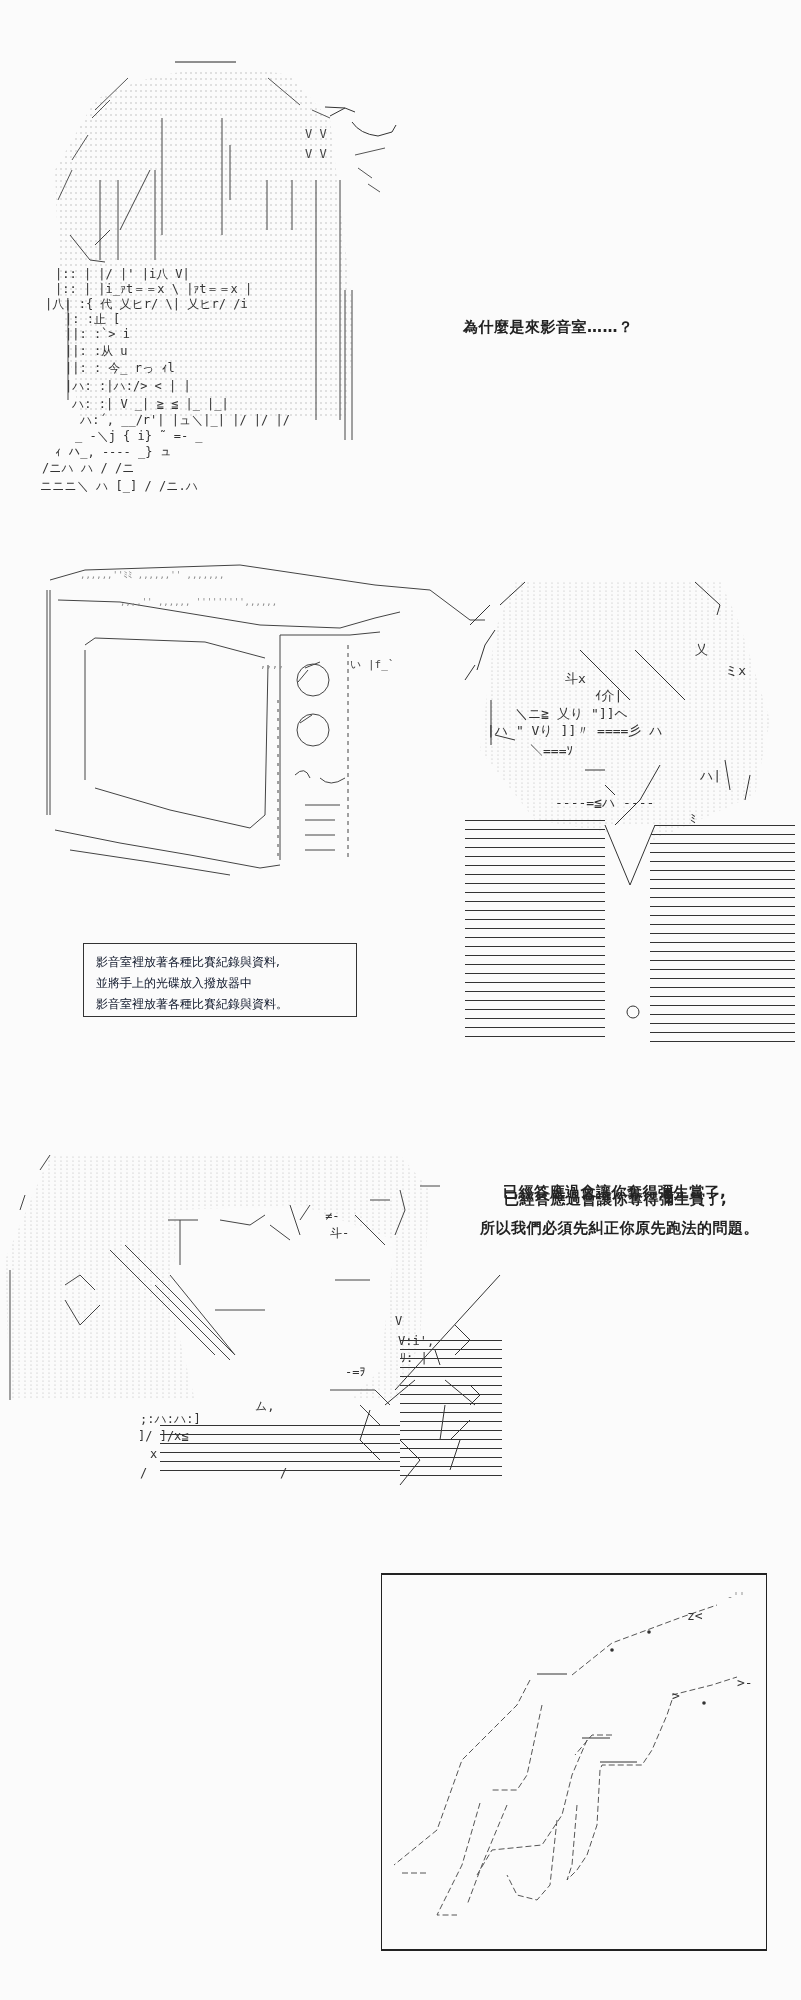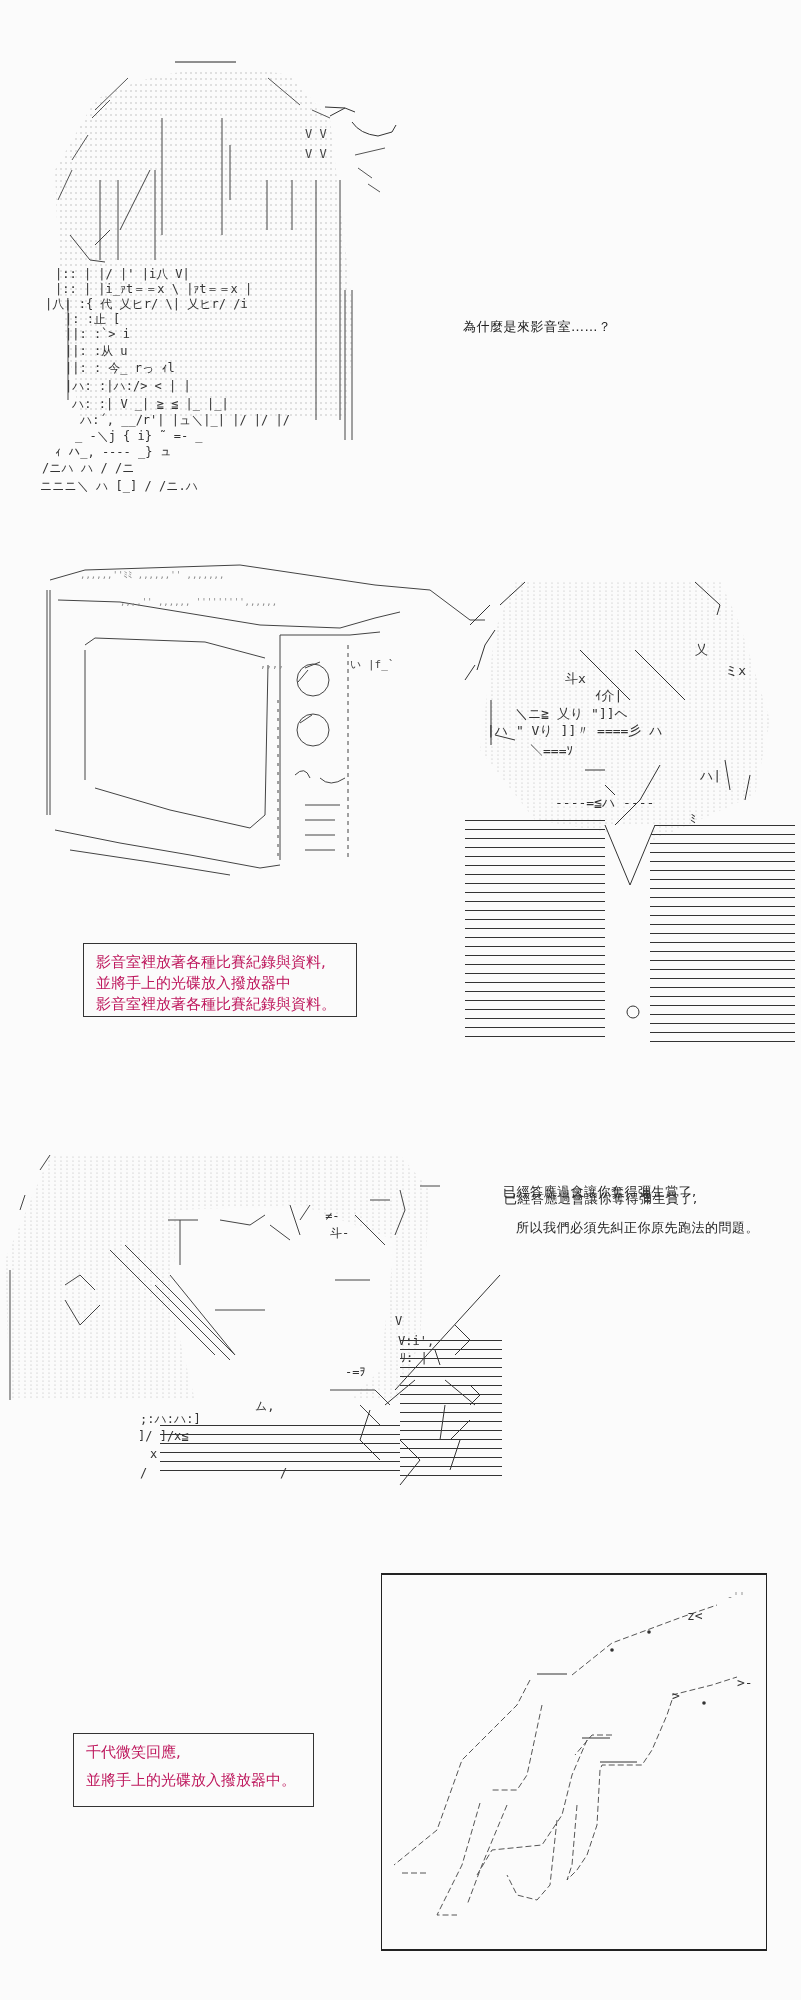--- a/index.html
+++ b/index.html
@@ -3,27 +3,28 @@
 <meta charset="utf-8">
 <style>
   html, body { margin:0; padding:0; }
   body {
     width:801px; height:2000px; position:relative; overflow:hidden;
     background:#fbfbfb; color:#222;
     font-family:"DejaVu Sans", sans-serif;
   }
   .panel { position:absolute; }
   .dialogue {
-    position:absolute; font-size:13px; color:#222; white-space:nowrap;
+    position:absolute; font-size:15px; color:#222; white-space:nowrap;
     letter-spacing:0.5px;
+    font-weight:bold;
   }
   .narration-box {
     position:absolute; border:1px solid #333; background:#fbfbfb;
     box-sizing:border-box; padding:8px 10px 6px 12px;
-    font-size:15px; line-height:21px; color:#be185d;
+    font-size:12px; line-height:21px; color:#0f172a;
   }
   .narration-box .line { display:block; white-space:nowrap; }
   .frame {
     position:absolute; border:2px solid #222; box-sizing:border-box;
     border-left-width:1px; border-right-width:1px;
   }
   .stripes {
     position:absolute;
     background:repeating-linear-gradient(to bottom,#333 0px,#333 1px,transparent 1px,transparent 9px);
   }
@@ -204,27 +205,23 @@
       <path d="M395,250 L500,135 M385,265 L415,240"></path>
       <path d="M445,240 L475,265 M450,300 L470,280"></path>
       <path d="M455,185 L470,200 L455,215"></path>
       <path d="M470,245 L480,255 L470,265"></path>
       <path d="M435,210 L440,225 M445,265 L440,300 M460,300 L450,330"></path>
     </g>
   </svg>
   <div class="dialogue" style="left:504px;top:1190px;position:fixed;">已經答應過會讓你奪得彌生賞了,</div>
 </section>
 <div class="dialogue" style="left:503px;top:1183px;">已經答應過會讓你奪得彌生賞了,</div>
-<div class="dialogue" style="left:480px;top:1219px;margin-left:36px;">所以我們必須先糾正你原先跑法的問題。</div>
+<div class="dialogue" style="left:480px;top:1219px;">所以我們必須先糾正你原先跑法的問題。</div>
 
 <section class="panel" style="left:0;top:1560px;width:801px;height:440px;">
-  <div class="narration-box" style="left:73px;top:173px;width:241px;height:74px;line-height:28px;padding:4px 10px 4px 12px;">
-    <span class="line">千代微笑回應,</span>
-    <span class="line">並將手上的光碟放入撥放器中。</span>
-  </div>
 
   <div class="frame" style="left:381px;top:13px;width:386px;height:378px;">
     <svg width="386" height="378" style="left:0;top:0;">
       <g stroke="#555" fill="none" stroke-dasharray="6 3">
 
         <path d="M190,100 L230,68 L265,55 L300,42 L335,30"></path>
         <path d="M290,120 L330,110 L355,102"></path>
 
         <path d="M148,105 L135,130 L80,185 L55,255 L12,290"></path>
         <path d="M20,298 L45,298"></path>

